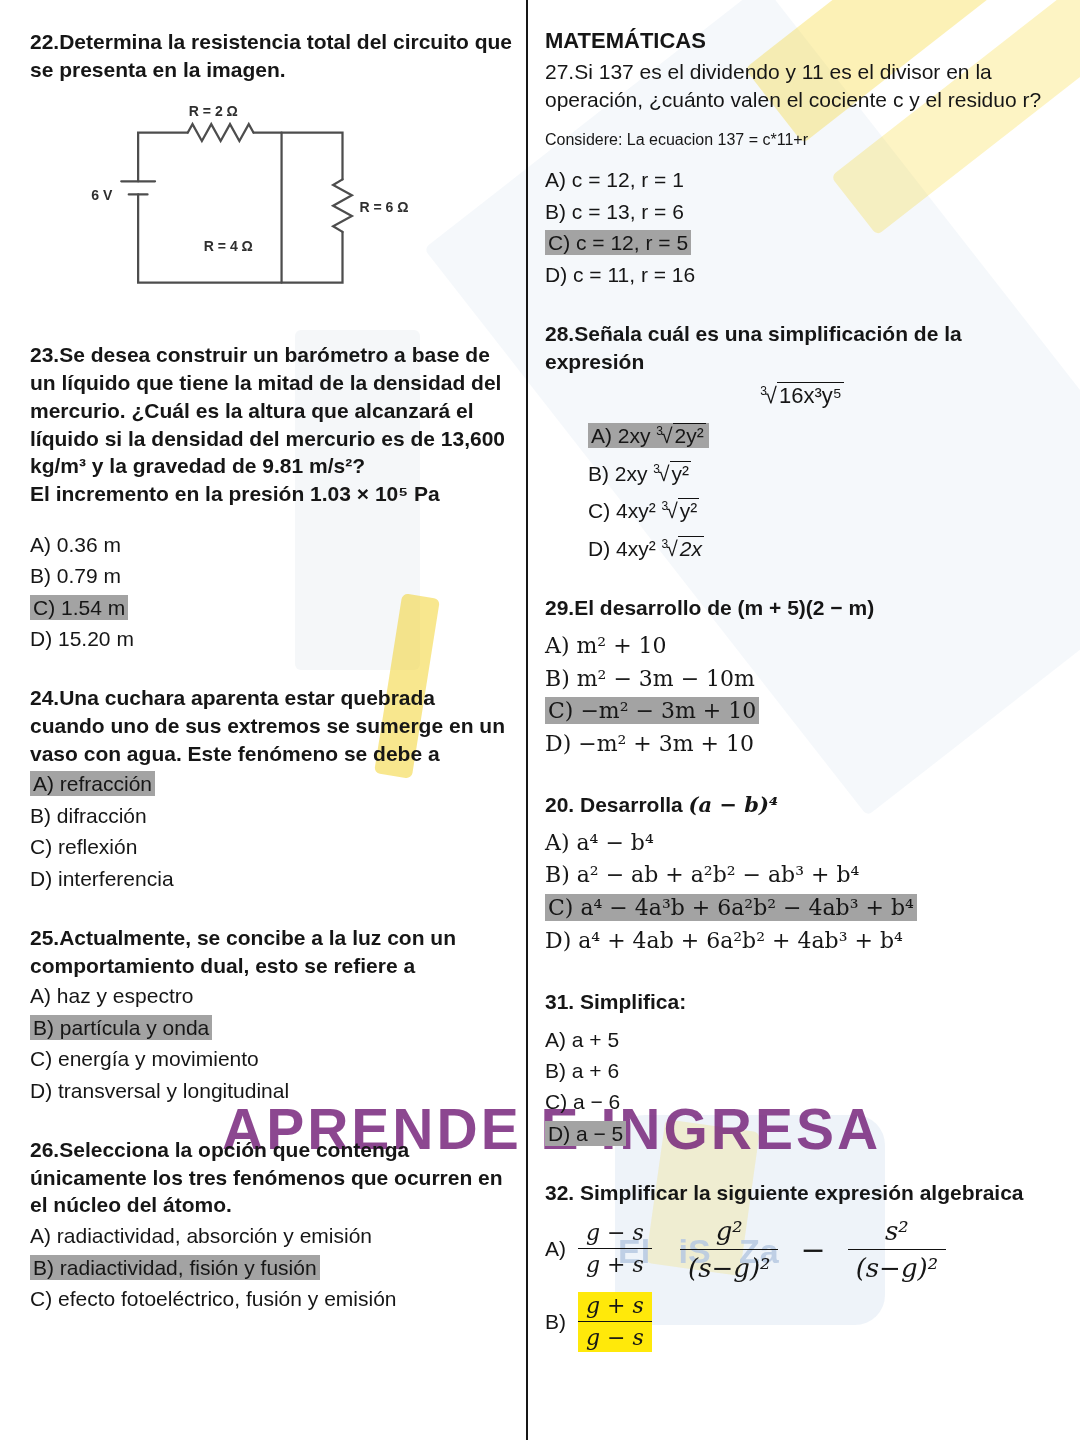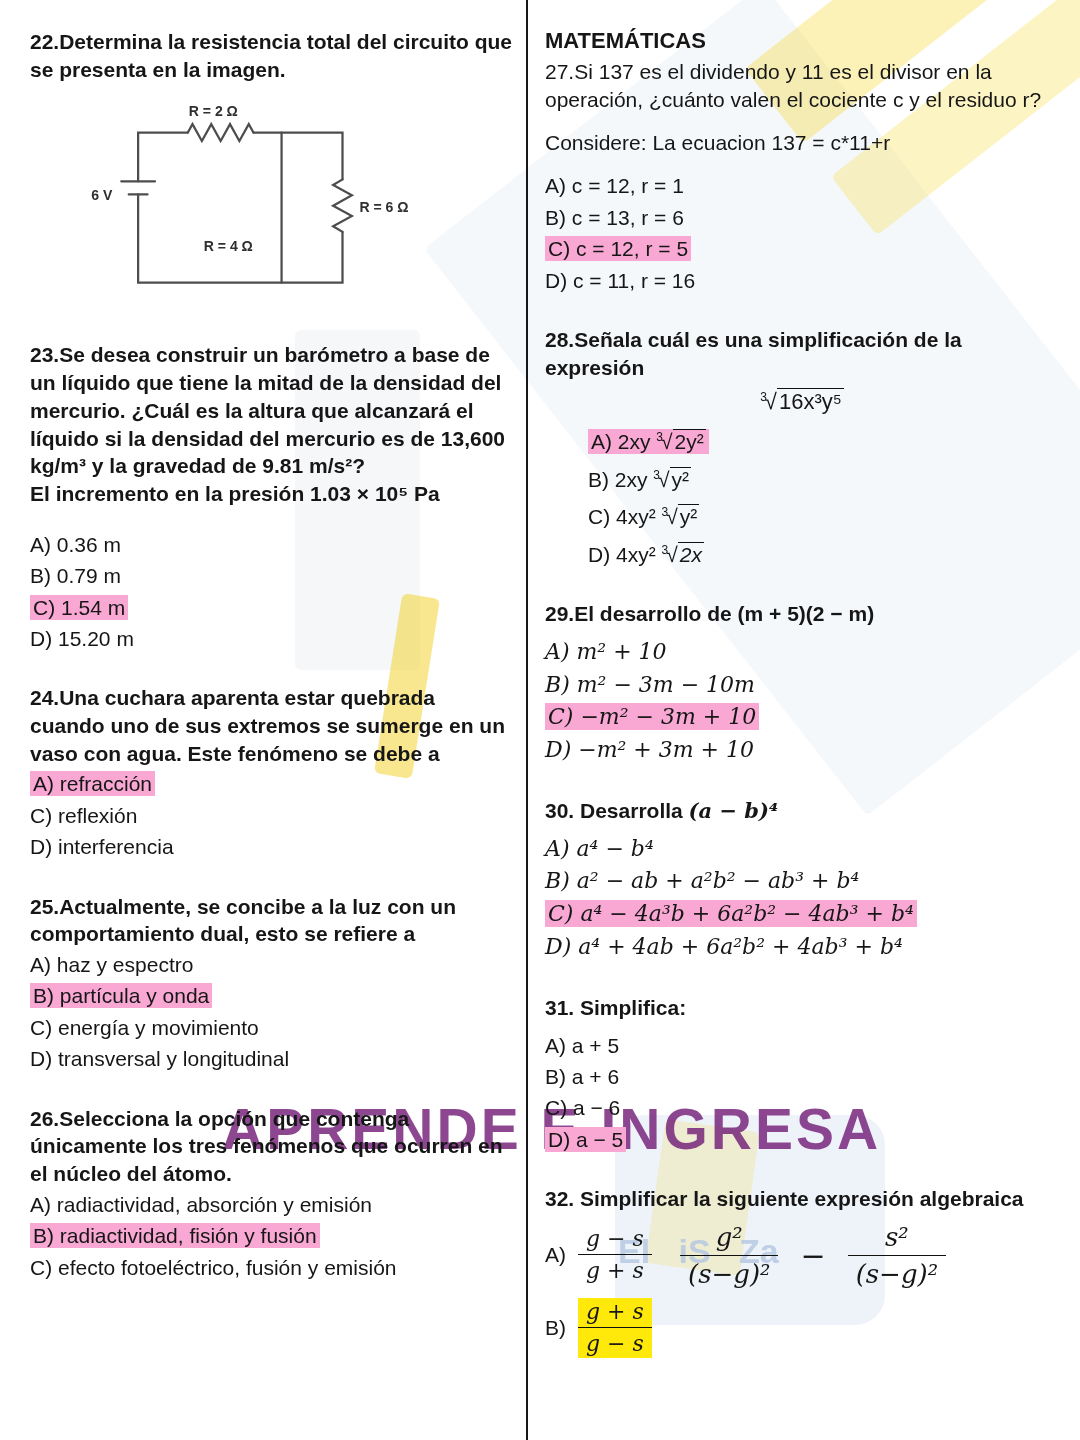--- a/index.html
+++ b/index.html
@@ -18,25 +18,25 @@
   .watermark-main{position:absolute;z-index:1;left:222px;top:1096px;font-size:57px;font-weight:bold;letter-spacing:3px;color:#701a75;opacity:.8;white-space:pre;}
   .watermark-sub{position:absolute;z-index:1;left:618px;top:1232px;font-size:34px;font-weight:bold;color:#b7c9e2;opacity:.85;white-space:pre;}
   .divider{position:absolute;z-index:2;left:526px;top:0;height:1440px;width:2px;background:#161616;}
   .col{position:absolute;z-index:3;top:28px;}
   .col-left{left:30px;width:484px;}
   .col-right{left:545px;width:514px;}
   .q{margin-bottom:31px;}
   .stem{font-weight:bold;font-size:21px;line-height:1.32;}
   .stem.normal{font-weight:normal;}
   .section-header{font-weight:bold;font-size:22px;margin-bottom:4px;}
-  .note{font-size:21px;margin:18px 0 16px;}
+  .note{font-size:16px;margin:18px 0 16px;}
   .opts{margin-top:9px;}
   .opt{font-size:21px;line-height:1.4;margin-bottom:2px;}
-  .t.hl{background:#f9a8d4;padding:1px 3px;}
-  .mathopts .t{font-family:"DejaVu Serif",serif;font-style:italic;font-size:22px;}
+  .t.hl{background:#a3a3a3;padding:1px 3px;}
+  .mathopts .t{font-family:"DejaVu Serif",serif;font-size:22px;}
   .mathb{font-family:"DejaVu Serif",serif;font-style:italic;font-weight:bold;}
   
   .circuit{margin:12px 0 8px 50px;}
   .circuit-svg{width:375px;height:211px;}
   
   .rt sup{font-size:12px;vertical-align:8px;margin-right:-2px;}
   .rd{border-top:1.7px solid #111;padding:0 2px;}
   .q28opts .opt{margin-bottom:8px;padding-left:43px;}
   
   .formula-center{display:flex;justify-content:center;margin:8px 0 12px;font-size:22px;}
@@ -103,20 +103,21 @@
           <div class="opt"><span class="t hl">C) 1.54 m</span></div>
           <div class="opt"><span class="t">D) 15.20 m</span></div>
         </div>
     </section>
 
     <section class="q">
       <p class="stem">24.Una cuchara aparenta estar quebrada cuando uno de sus extremos se sumerge en un vaso con agua. Este fenómeno se debe a</p>
       <div class="opts" style="margin-top:2px;">
 
       <div class="opt"><span class="t hl">A) refracción</span></div>
+          <div class="opt"><span class="t">B) difracción</span></div>
           <div class="opt"><span class="t">C) reflexión</span></div>
           <div class="opt"><span class="t">D) interferencia</span></div>
         </div>
     </section>
 
     <section class="q">
       <p class="stem">25.Actualmente, se concibe a la luz con un comportamiento dual, esto se refiere a</p>
       <div class="opts" style="margin-top:2px;">
 
       <div class="opt"><span class="t">A) haz y espectro</span></div>
@@ -173,21 +174,21 @@
       <div class="opts mathopts">
 
       <div class="opt"><span class="t">A) m² + 10</span></div>
           <div class="opt"><span class="t">B) m² − 3m − 10m</span></div>
           <div class="opt"><span class="t hl">C) −m² − 3m + 10</span></div>
           <div class="opt"><span class="t">D) −m² + 3m + 10</span></div>
         </div>
     </section>
 
     <section class="q">
-      <p class="stem"><span>30. Desarrolla</span> <span class="mathb">(a − b)⁴</span></p>
+      <p class="stem"><span>20. Desarrolla</span> <span class="mathb">(a − b)⁴</span></p>
       <div class="opts mathopts">
 
       <div class="opt"><span class="t">A) a⁴ − b⁴</span></div>
           <div class="opt"><span class="t">B) a² − ab + a²b² − ab³ + b⁴</span></div>
           <div class="opt"><span class="t hl">C) a⁴ − 4a³b + 6a²b² − 4ab³ + b⁴</span></div>
           <div class="opt"><span class="t">D) a⁴ + 4ab + 6a²b² + 4ab³ + b⁴</span></div>
         </div>
     </section>
 
     <section class="q">

